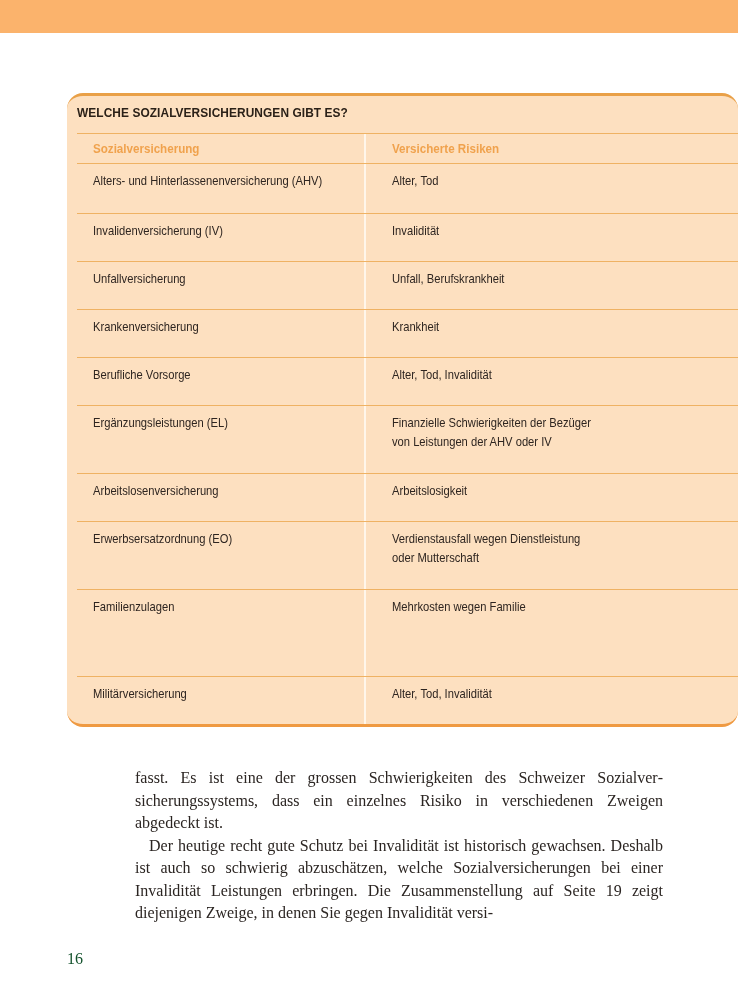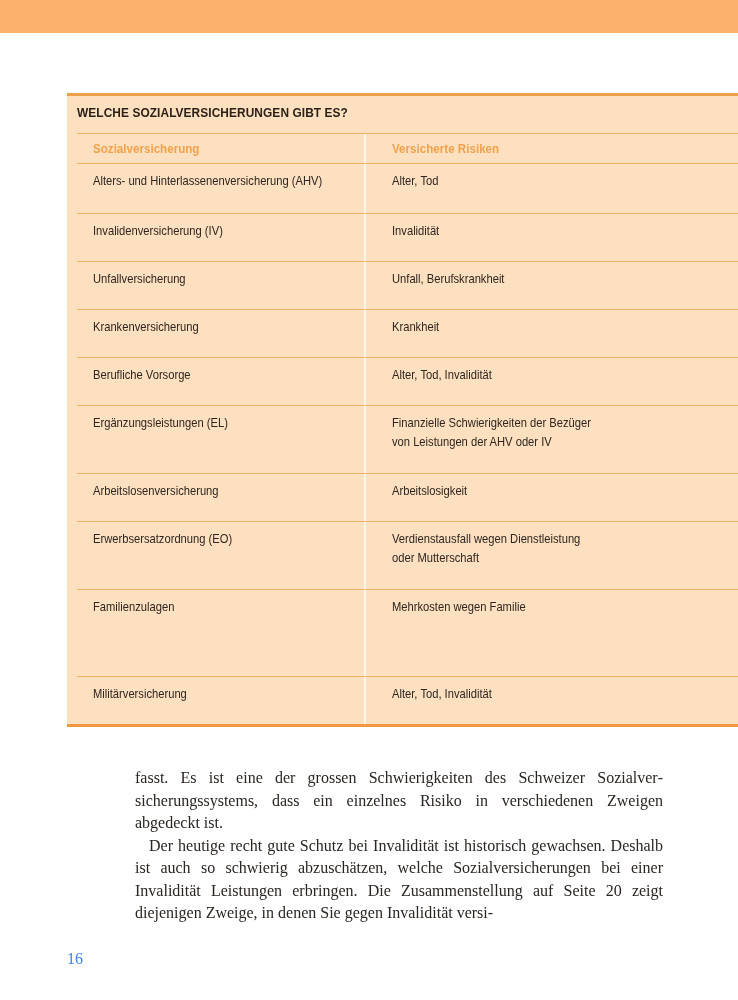--- a/index.html
+++ b/index.html
@@ -1,30 +1,30 @@
 <!DOCTYPE html>
 <html><head>
 <meta charset="utf-8">
 <style>
   html, body { margin:0; padding:0; }
   body { width:738px; height:1000px; background:#ffffff; position:relative; overflow:hidden; }
   .top-band { position:absolute; left:0; top:0; width:738px; height:33px; background:#fbb36c; }
-  .table-box { position:absolute; left:67px; top:93px; width:671px; height:634px; background:#fde0c0; border-top:3px solid #e9a047; border-bottom:3px solid #ef9a42; box-sizing:border-box; }
+  .table-box { position:absolute; left:67px; top:93px; width:671px; height:634px; background:#fde0c0; border-top:3px solid #e9a047; border-bottom:3px solid #ef9a42; box-sizing:border-box;border-radius:16px; }
   .col-divider { position:absolute; left:297px; top:37px; width:2px; bottom:0; background:#fff6ea; }
   .title { position:absolute; left:10px; top:9px; font-family:"Liberation Sans", sans-serif; font-weight:bold; font-size:13.5px; color:#2b2118; letter-spacing:0.1px; transform:scaleX(0.88); transform-origin:left; white-space:nowrap; }
   .hline { position:absolute; left:10px; right:0; height:1px; background:#efb263; }
   .row { position:absolute; left:16px; right:0; }
   .cell { position:absolute; top:8px; font-family:"Liberation Sans", sans-serif; font-size:13px; line-height:19px; color:#2e2520; transform:scaleX(0.86); transform-origin:left; white-space:nowrap; }
   .c1 { left:10px; }
   .c2 { left:309px; }
   .hdr .cell { color:#f0a24d; font-weight:bold; font-size:13.5px; top:6px; }
   .body-text { position:absolute; left:135px; width:528px; font-family:"Liberation Serif", serif; font-size:16px; line-height:22.5px; color:#2b2522; text-align:justify; }
   .body-text p { margin:0; }
   .body-text p.indent { text-indent:14px; }
-  .page-num { position:absolute; left:67px; top:950px; font-family:"Liberation Serif", serif; font-size:16px; color:#3b82f6; }
+  .page-num { position:absolute; left:67px; top:950px; font-family:"Liberation Serif", serif; font-size:16px; color:#14532d; }
 </style>
 </head>
 <body>
 
 <div class="top-band"></div>
 
 <div class="table-box">
   <div class="title">WELCHE SOZIALVERSICHERUNGEN GIBT ES?</div>
   <div class="col-divider"></div>
   <div id="rows">
@@ -103,16 +103,16 @@
         <div class="cell c1">Militärversicherung</div>
         <div class="cell c2">
           <div>Alter, Tod, Invalidität</div>
         </div>
       </div>
     </div>
 </div>
 
 <div class="body-text" style="top:767px;">
   <p>fasst. Es ist eine der grossen Schwierigkeiten des Schweizer Sozialver­sicherungssystems, dass ein einzelnes Risiko in verschiedenen Zweigen abgedeckt ist.</p>
-  <p class="indent">Der heutige recht gute Schutz bei Invalidität ist historisch gewachsen. Deshalb ist auch so schwierig abzuschätzen, welche Sozialversicherungen bei einer Invalidität Leistungen erbringen. Die Zusammenstellung auf Seite 20 zeigt diejenigen Zweige, in denen Sie gegen Invalidität versi-</p>
+  <p class="indent">Der heutige recht gute Schutz bei Invalidität ist historisch gewachsen. Deshalb ist auch so schwierig abzuschätzen, welche Sozialversicherungen bei einer Invalidität Leistungen erbringen. Die Zusammenstellung auf Seite 19 zeigt diejenigen Zweige, in denen Sie gegen Invalidität versi-</p>
 </div>
 
 <div class="page-num">16</div>
 
 </body></html>

